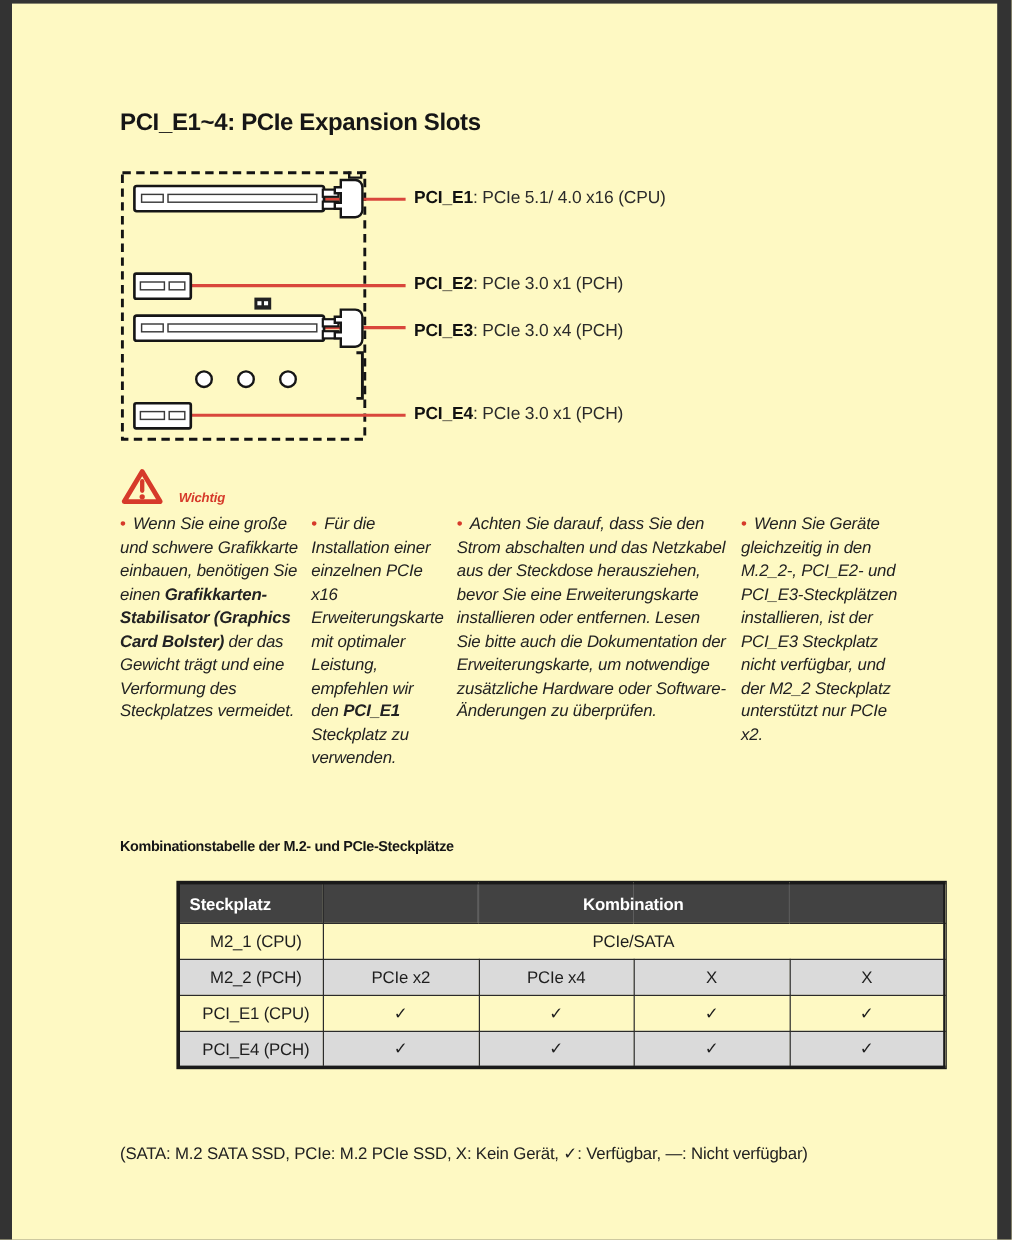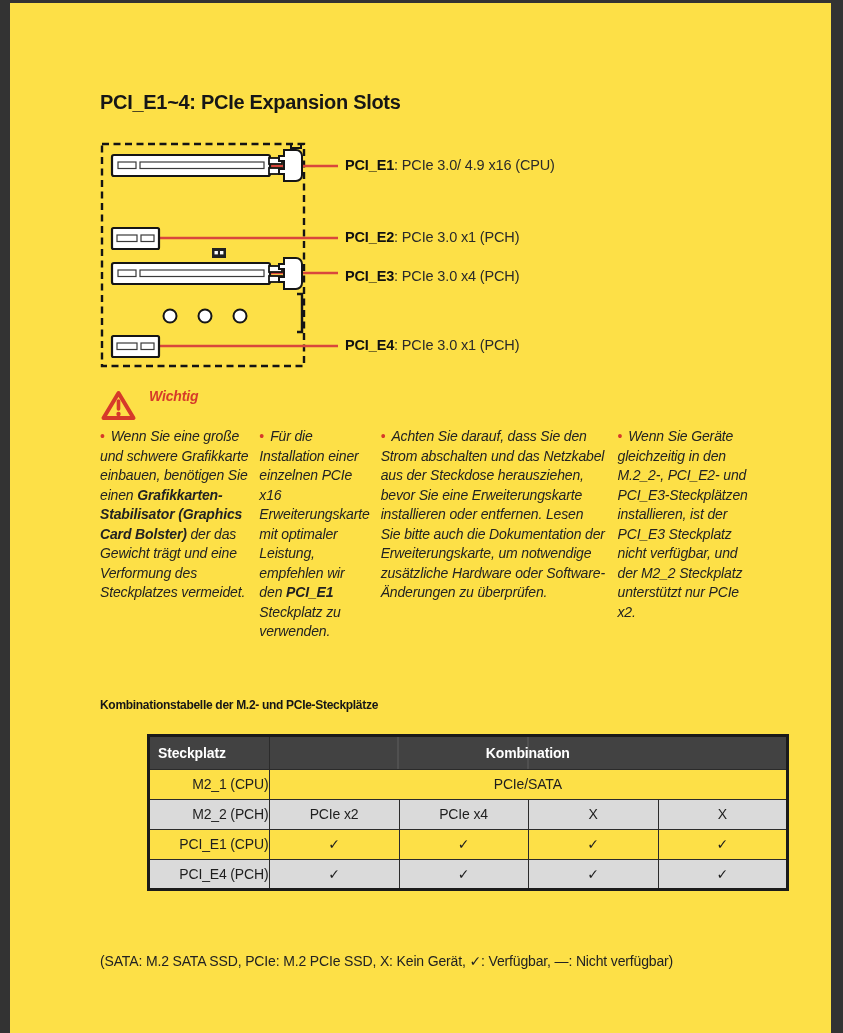--- a/index.html
+++ b/index.html
@@ -7,44 +7,44 @@
   body {
     background:#333333;
     font-family:"Liberation Sans","DejaVu Sans",sans-serif;
     color:#1e1e1e;
     position:relative;
     overflow:hidden;
     letter-spacing:-0.15px;
   }
   .page {
     position:absolute; left:10px; top:3px; width:821px; height:1030px;
-    background:#fde047;
+    background:#fef9c3;
   }
   .page-title {
     position:absolute; left:90px; top:88px;
     font-size:20px; font-weight:bold; color:#161616; letter-spacing:-0.3px;
   }
   
   .diagram { position:absolute; left:90px; top:137px; width:650px; height:232px; }
   .diagram svg { position:absolute; left:0; top:0; }
   .slot-label { position:absolute; left:245px; font-size:14.5px; white-space:nowrap; color:#2a2a2a; }
   .slot-label b { color:#111; }
   
   .warn-head { position:absolute; left:90px; top:385px; height:34px; display:flex; align-items:flex-end; }
-  .warn-title { font-size:14px; font-weight:bold; font-style:italic; margin-left:12px; margin-bottom:18px; }
+  .warn-title { font-size:11px; font-weight:bold; font-style:italic; margin-left:12px; margin-bottom:1px; }
   .notes { position:absolute; left:90px; top:424px; width:652px; display:flex; flex-direction:row; gap:11px; }
   .notes p { font-size:14px; font-style:italic; line-height:19.5px; color:#222; }
   .notes .bullet { font-style:normal; margin-right:6px; }
   
   .combo-heading { position:absolute; left:90px; top:695px; font-size:12px; font-weight:bold; color:#161616; letter-spacing:-0.3px; }
   .combo-table { position:absolute; left:90px; top:732px; width:638px; border-collapse:collapse; table-layout:fixed; }
   .combo-table th, .combo-table td { border:1px solid #2b2b2b; font-size:14px; height:30px; text-align:center; vertical-align:middle; }
   .combo-table thead th { height:33px; color:#ffffff; font-weight:bold; border-color:#2b2b2b; }
   .combo-table thead th.lbl { text-align:left; padding-left:8px; }
-  .combo-table td.lbl { text-align:right; padding-left:8px; }
+  .combo-table td.lbl { text-align:center; padding-left:8px; }
   .combo-table { border:2px solid #1a1a1a; box-shadow:0 0 0 1px #1a1a1a;margin-left:48px; }
   .combo-table tbody tr:nth-child(even) td { background:#dadada; }
   .combo-footnote { position:absolute; left:90px; top:949px; width:652px; font-size:14px; line-height:19.5px; color:#222; }
 </style>
 </head>
 <body>
 
 <div class="page">
 
   <div class="page-title">PCI_E1~4: PCIe Expansion Slots</div>
@@ -100,21 +100,21 @@
 
       <path d="M197 154 h5 v38 h-5" fill="none" stroke="#161616" stroke-width="2.4"></path>
 
       <g>
         <rect x="12" y="196" width="47" height="21" rx="1.5" fill="#fff" stroke="#161616" stroke-width="2.2"></rect>
         <rect x="17" y="203" width="20" height="6.5" fill="#fff" stroke="#3a3a3a" stroke-width="1.2"></rect>
         <rect x="41" y="203" width="13" height="6.5" fill="#fff" stroke="#3a3a3a" stroke-width="1.2"></rect>
       </g>
     </svg>
 
-    <div class="slot-label" style="top:17px"><b>PCI_E1</b><span>: PCIe 3.0/ 4.9 x16 (CPU)</span></div>
+    <div class="slot-label" style="top:17px"><b>PCI_E1</b><span>: PCIe 5.1/ 4.0 x16 (CPU)</span></div>
     <div class="slot-label" style="top:89px"><b>PCI_E2</b><span>: PCIe 3.0 x1 (PCH)</span></div>
     <div class="slot-label" style="top:128px"><b>PCI_E3</b><span>: PCIe 3.0 x4 (PCH)</span></div>
     <div class="slot-label" style="top:197px"><b>PCI_E4</b><span>: PCIe 3.0 x1 (PCH)</span></div>
   </div>
 
   <div class="warn-head">
     <svg width="37" height="33" viewBox="0 0 37 33">
       <path d="M18.5 4 L33.5 29 H3.5 Z" fill="none" stroke="#d63a2a" stroke-width="4" stroke-linejoin="round"></path>
       <line x1="18.5" y1="12" x2="18.5" y2="20" stroke="#d63a2a" stroke-width="3.6" stroke-linecap="round"></line>
       <circle cx="18.5" cy="25" r="2.2" fill="#d63a2a"></circle>

